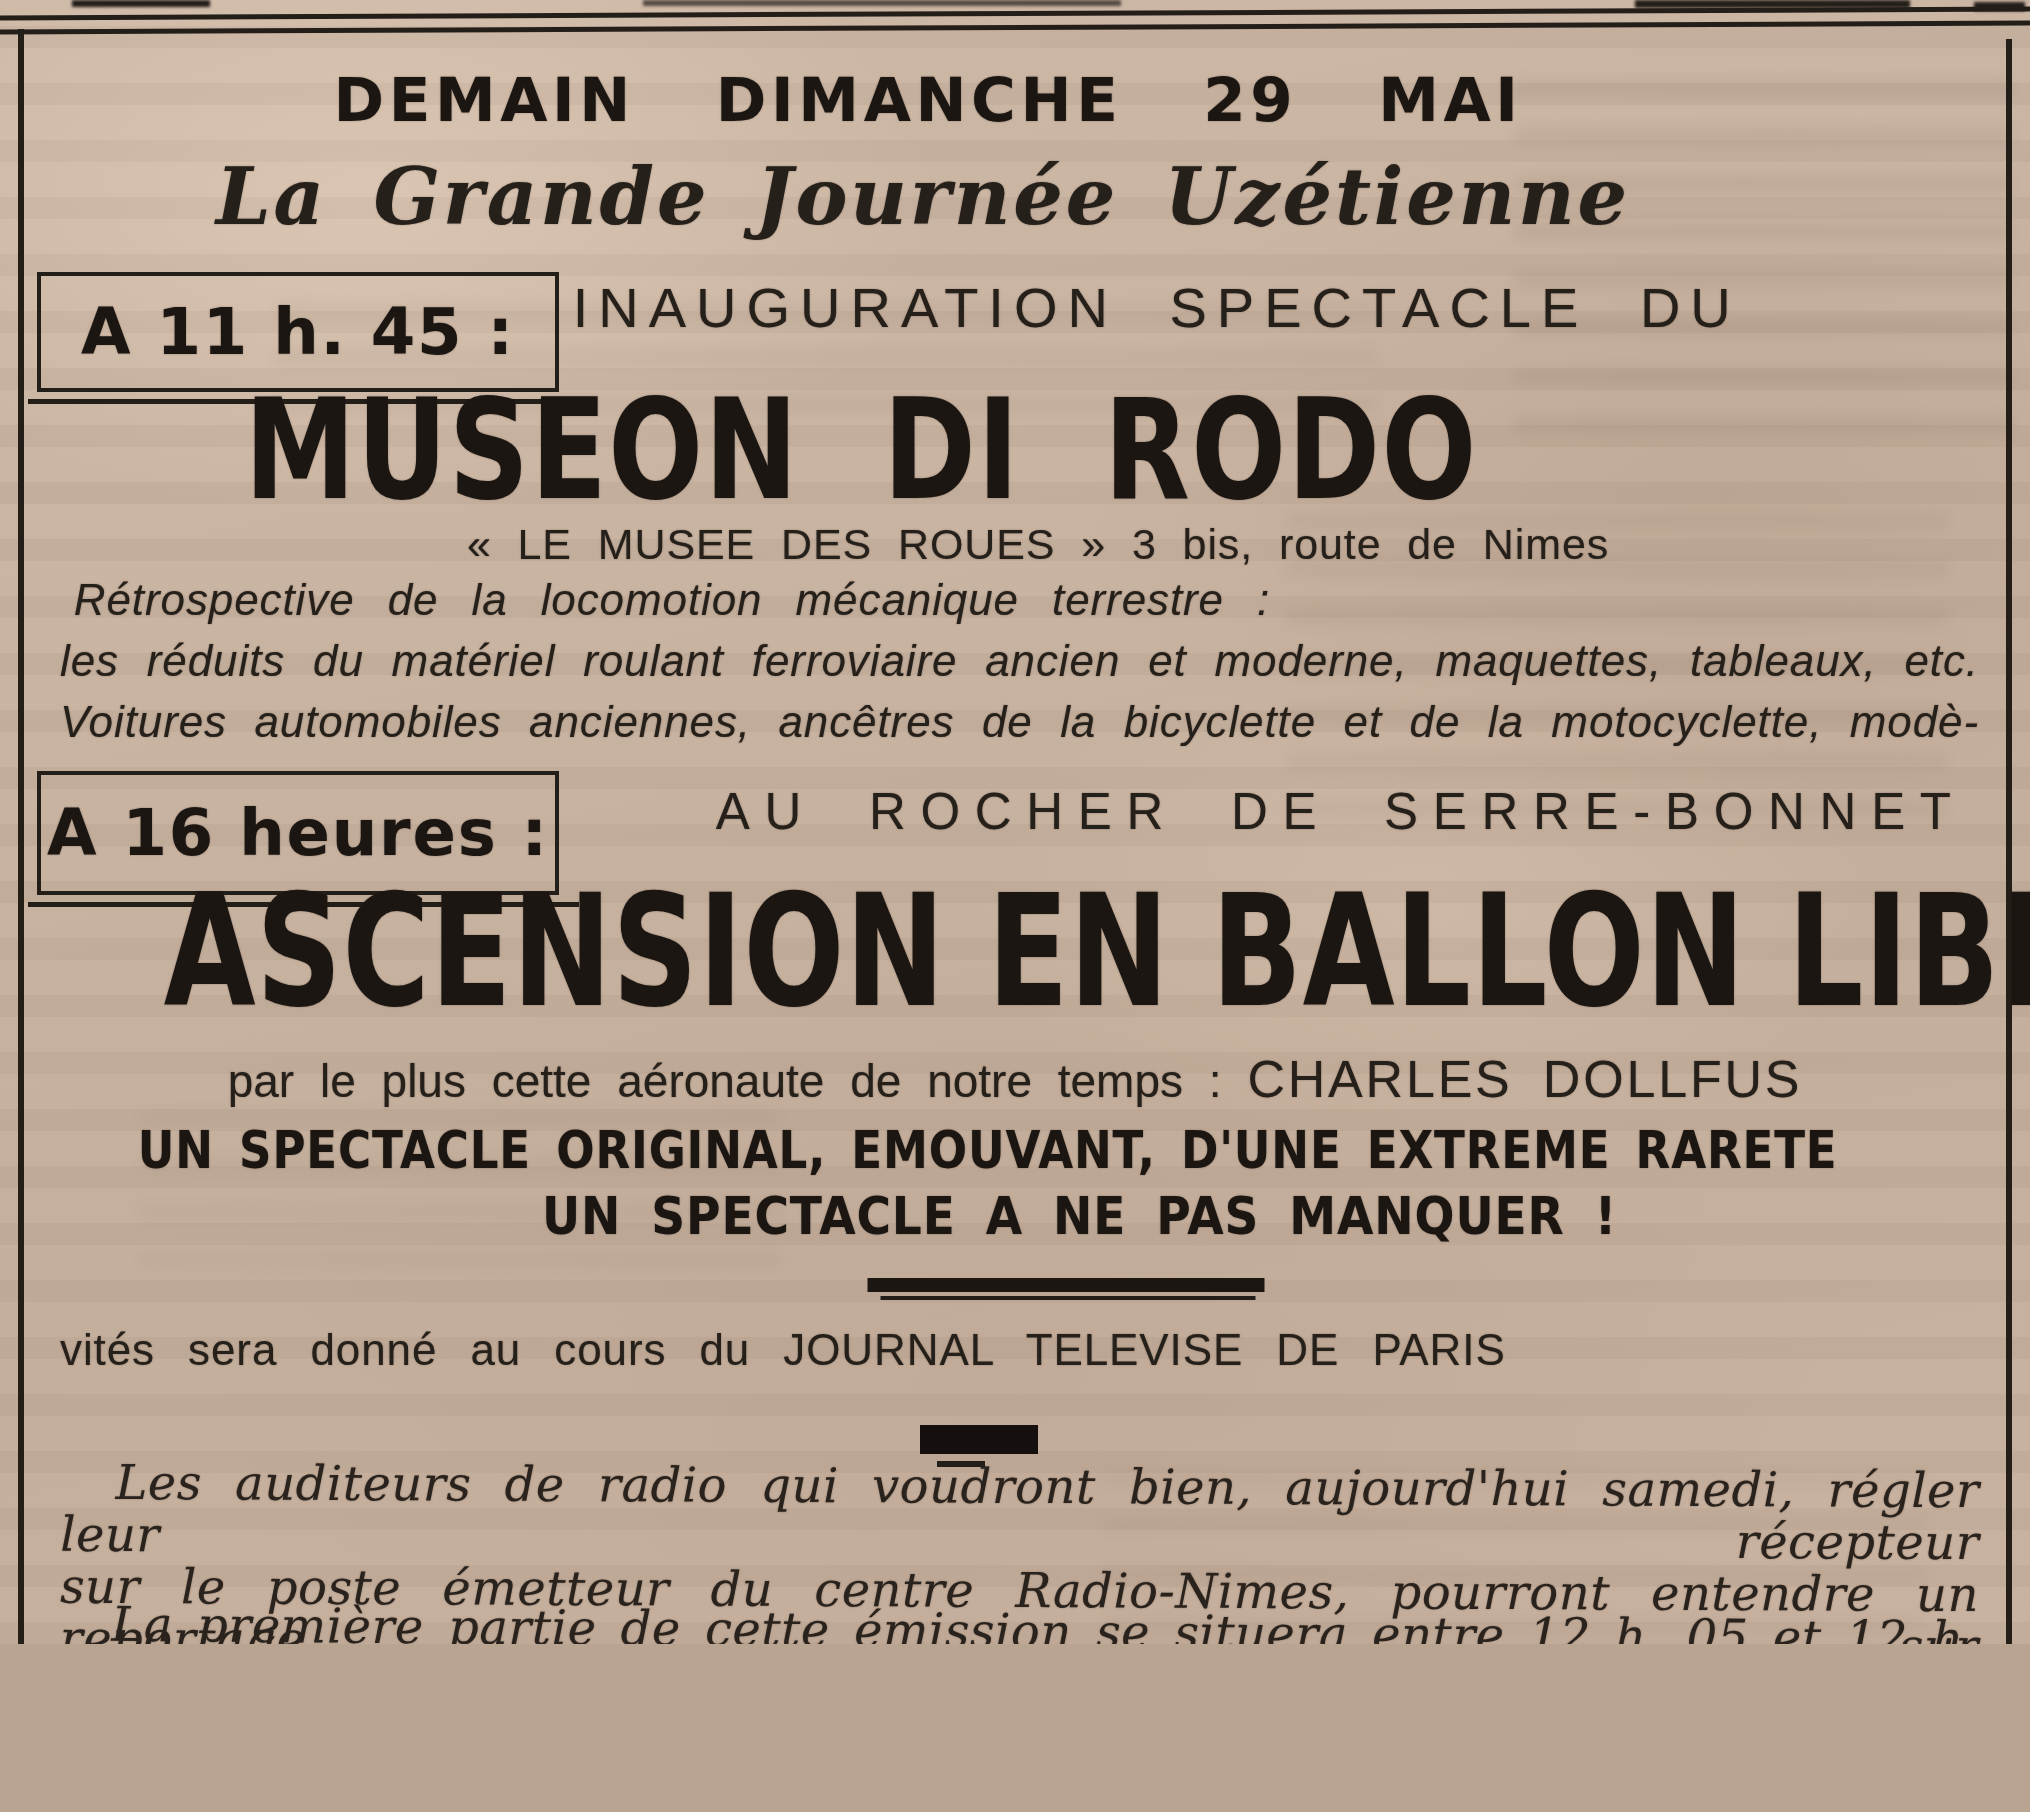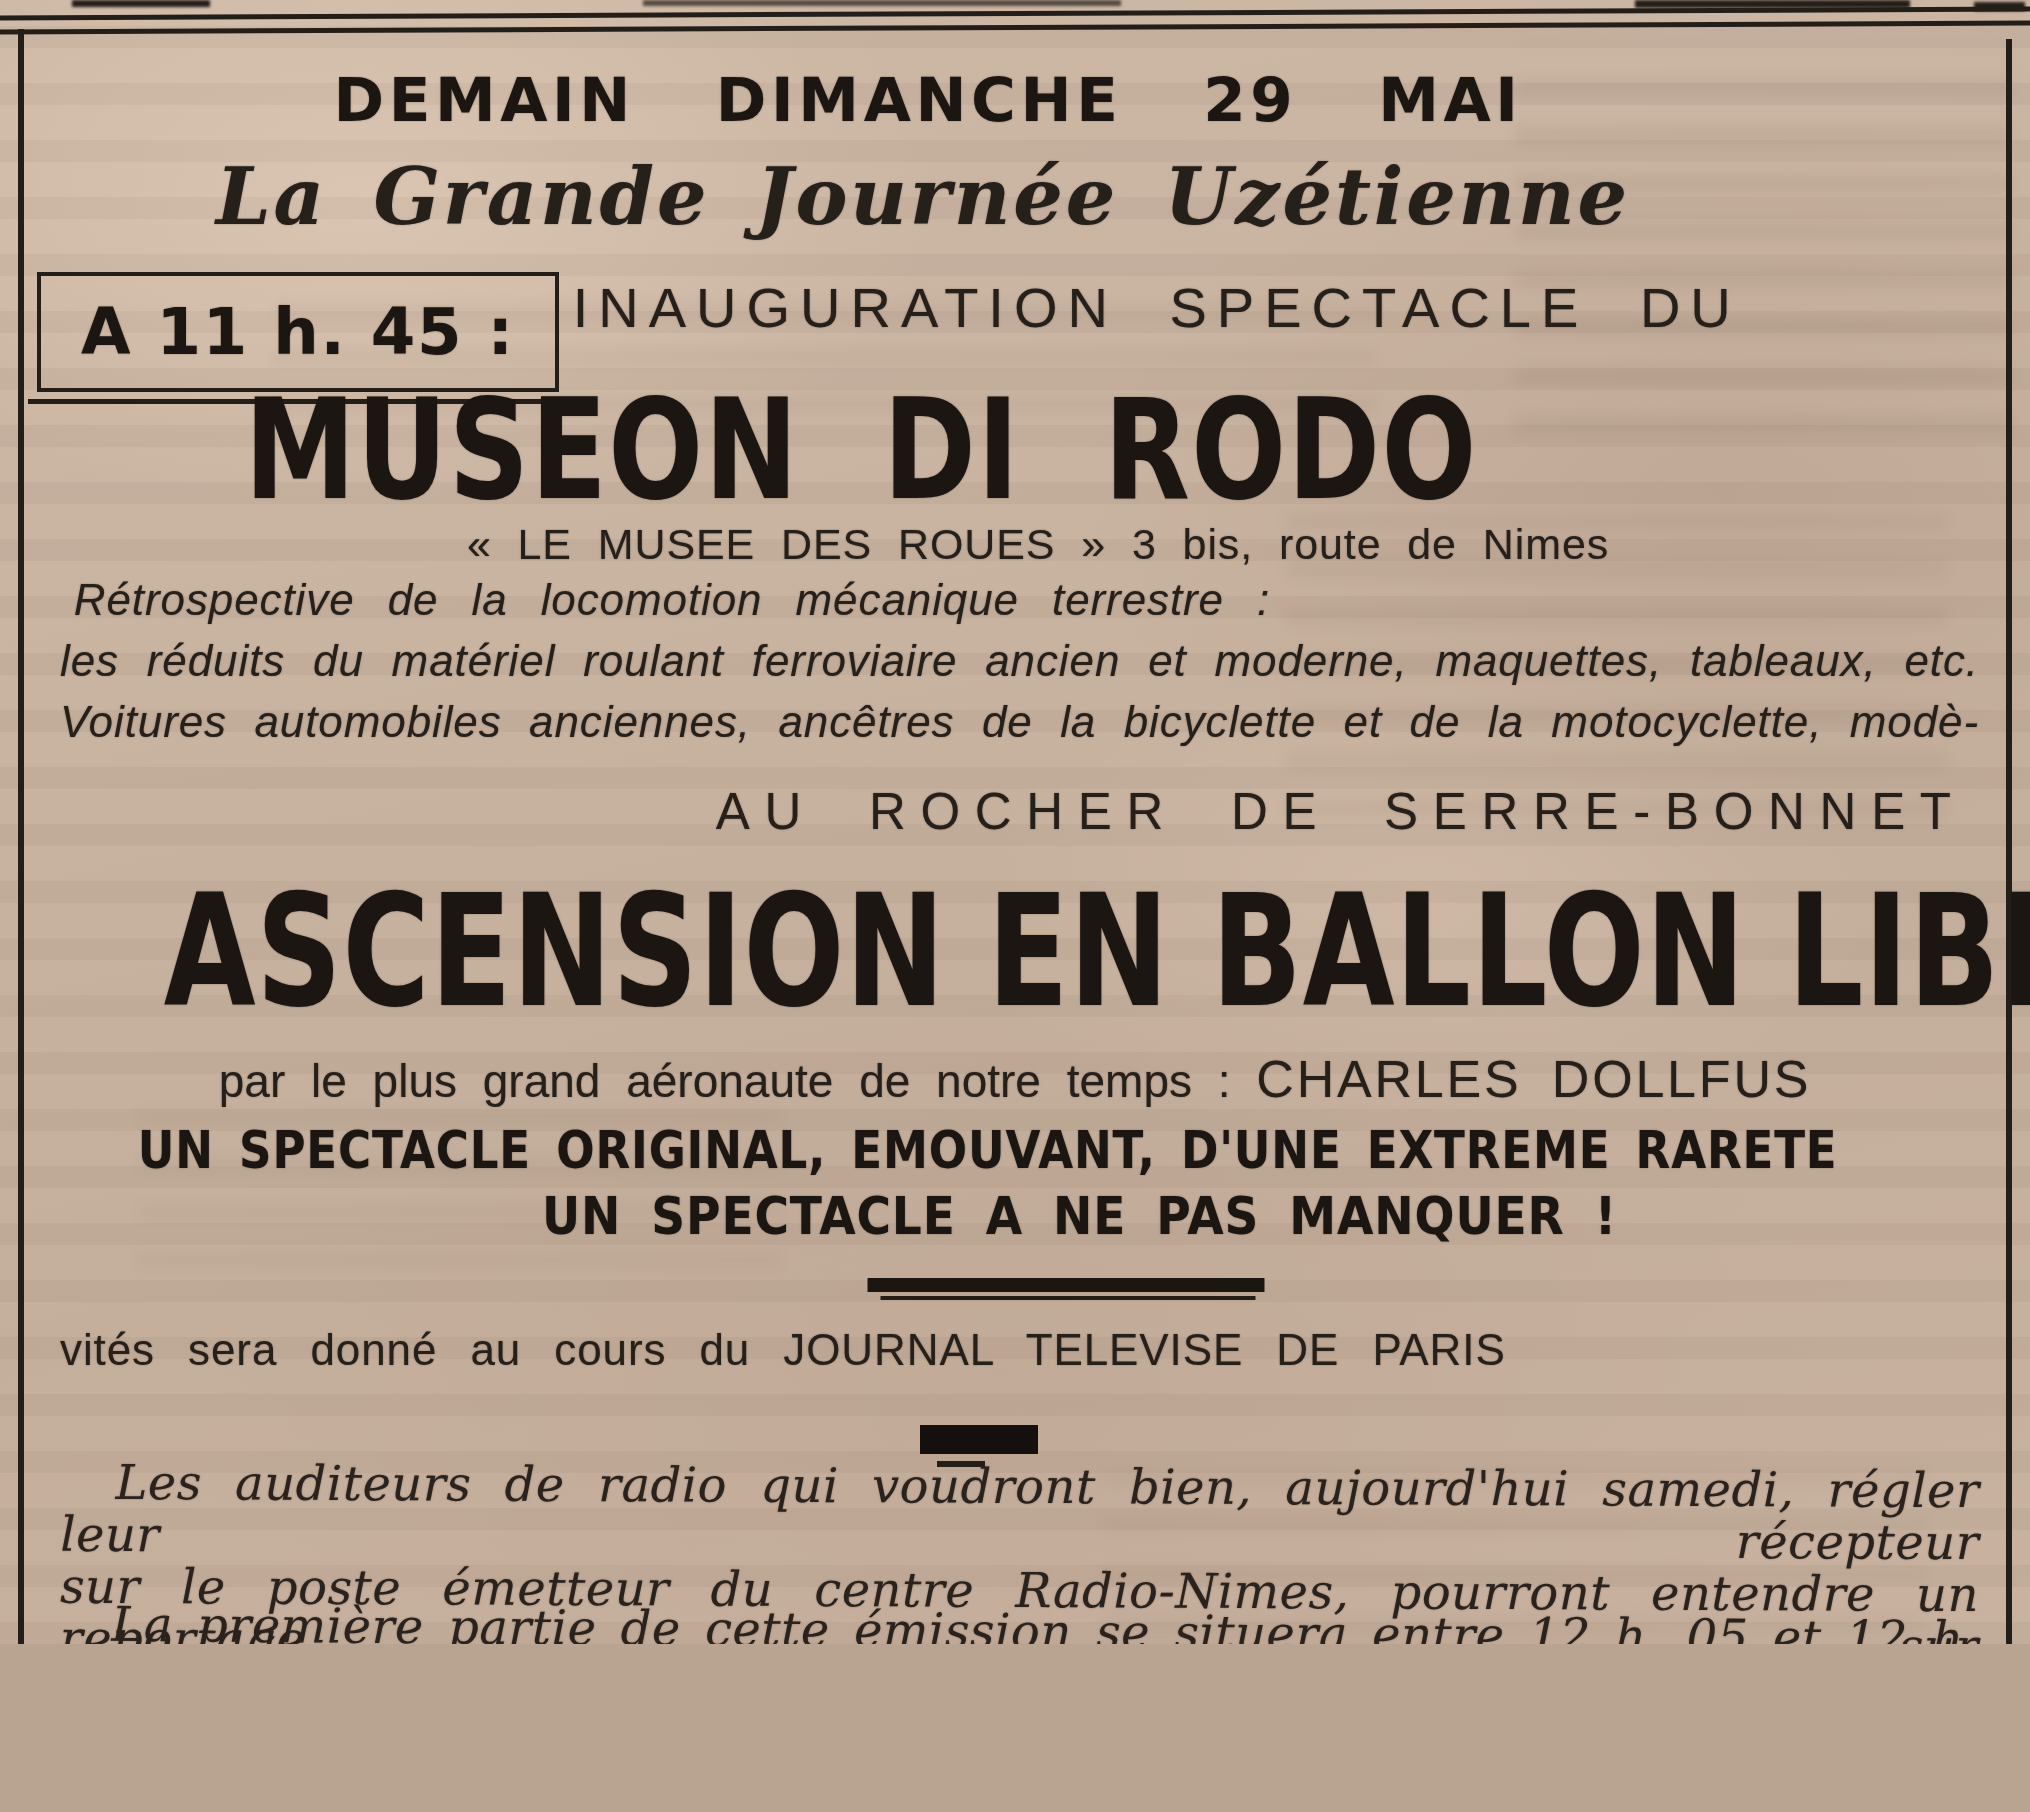--- a/index.html
+++ b/index.html
@@ -121,26 +121,29 @@
     <span>MUSEON DI RODO</span>
   </div>
   <div class="abs ctr ink light roues">« LE MUSEE DES ROUES » 3 bis, route de Nimes</div>
 
   <div class="abs para ink retro">
     <div class="l1">Rétrospective de la locomotion mécanique terrestre :</div>
     <div class="just">les réduits du matériel roulant ferroviaire ancien et moderne, maquettes, tableaux, etc.</div>
     <div class="just">Voitures automobiles anciennes, ancêtres de la bicyclette et de la motocyclette, modè-</div>
   </div>
 
+  <div class="abs time-box time-box-2 ink">
+    <span>A 16 heures :</span>
+  </div>
   <div class="abs ink light rocher">AU ROCHER DE SERRE-BONNET</div>
   <div class="abs ctr ink heavy ascension">
     <span>ASCENSION EN BALLON LIBRE</span>
   </div>
   <div class="abs ctr ink byline">
-    <span class="light">par le plus grand aéronaute de notre temps : </span><span class="nm light">CHARLES DOLLFUS</span>
+    <span class="light">par le plus cette aéronaute de notre temps : </span><span class="nm light">CHARLES DOLLFUS</span>
   </div>
   <div class="abs ctr ink heavy tagline1">
     <span>UN SPECTACLE ORIGINAL, EMOUVANT, D'UNE EXTREME RARETE</span>
   </div>
   <div class="abs ctr ink heavy tagline2">
     <span>UN SPECTACLE A NE PAS MANQUER !</span>
   </div>
 
   <div class="abs mid-rule"></div>
 

